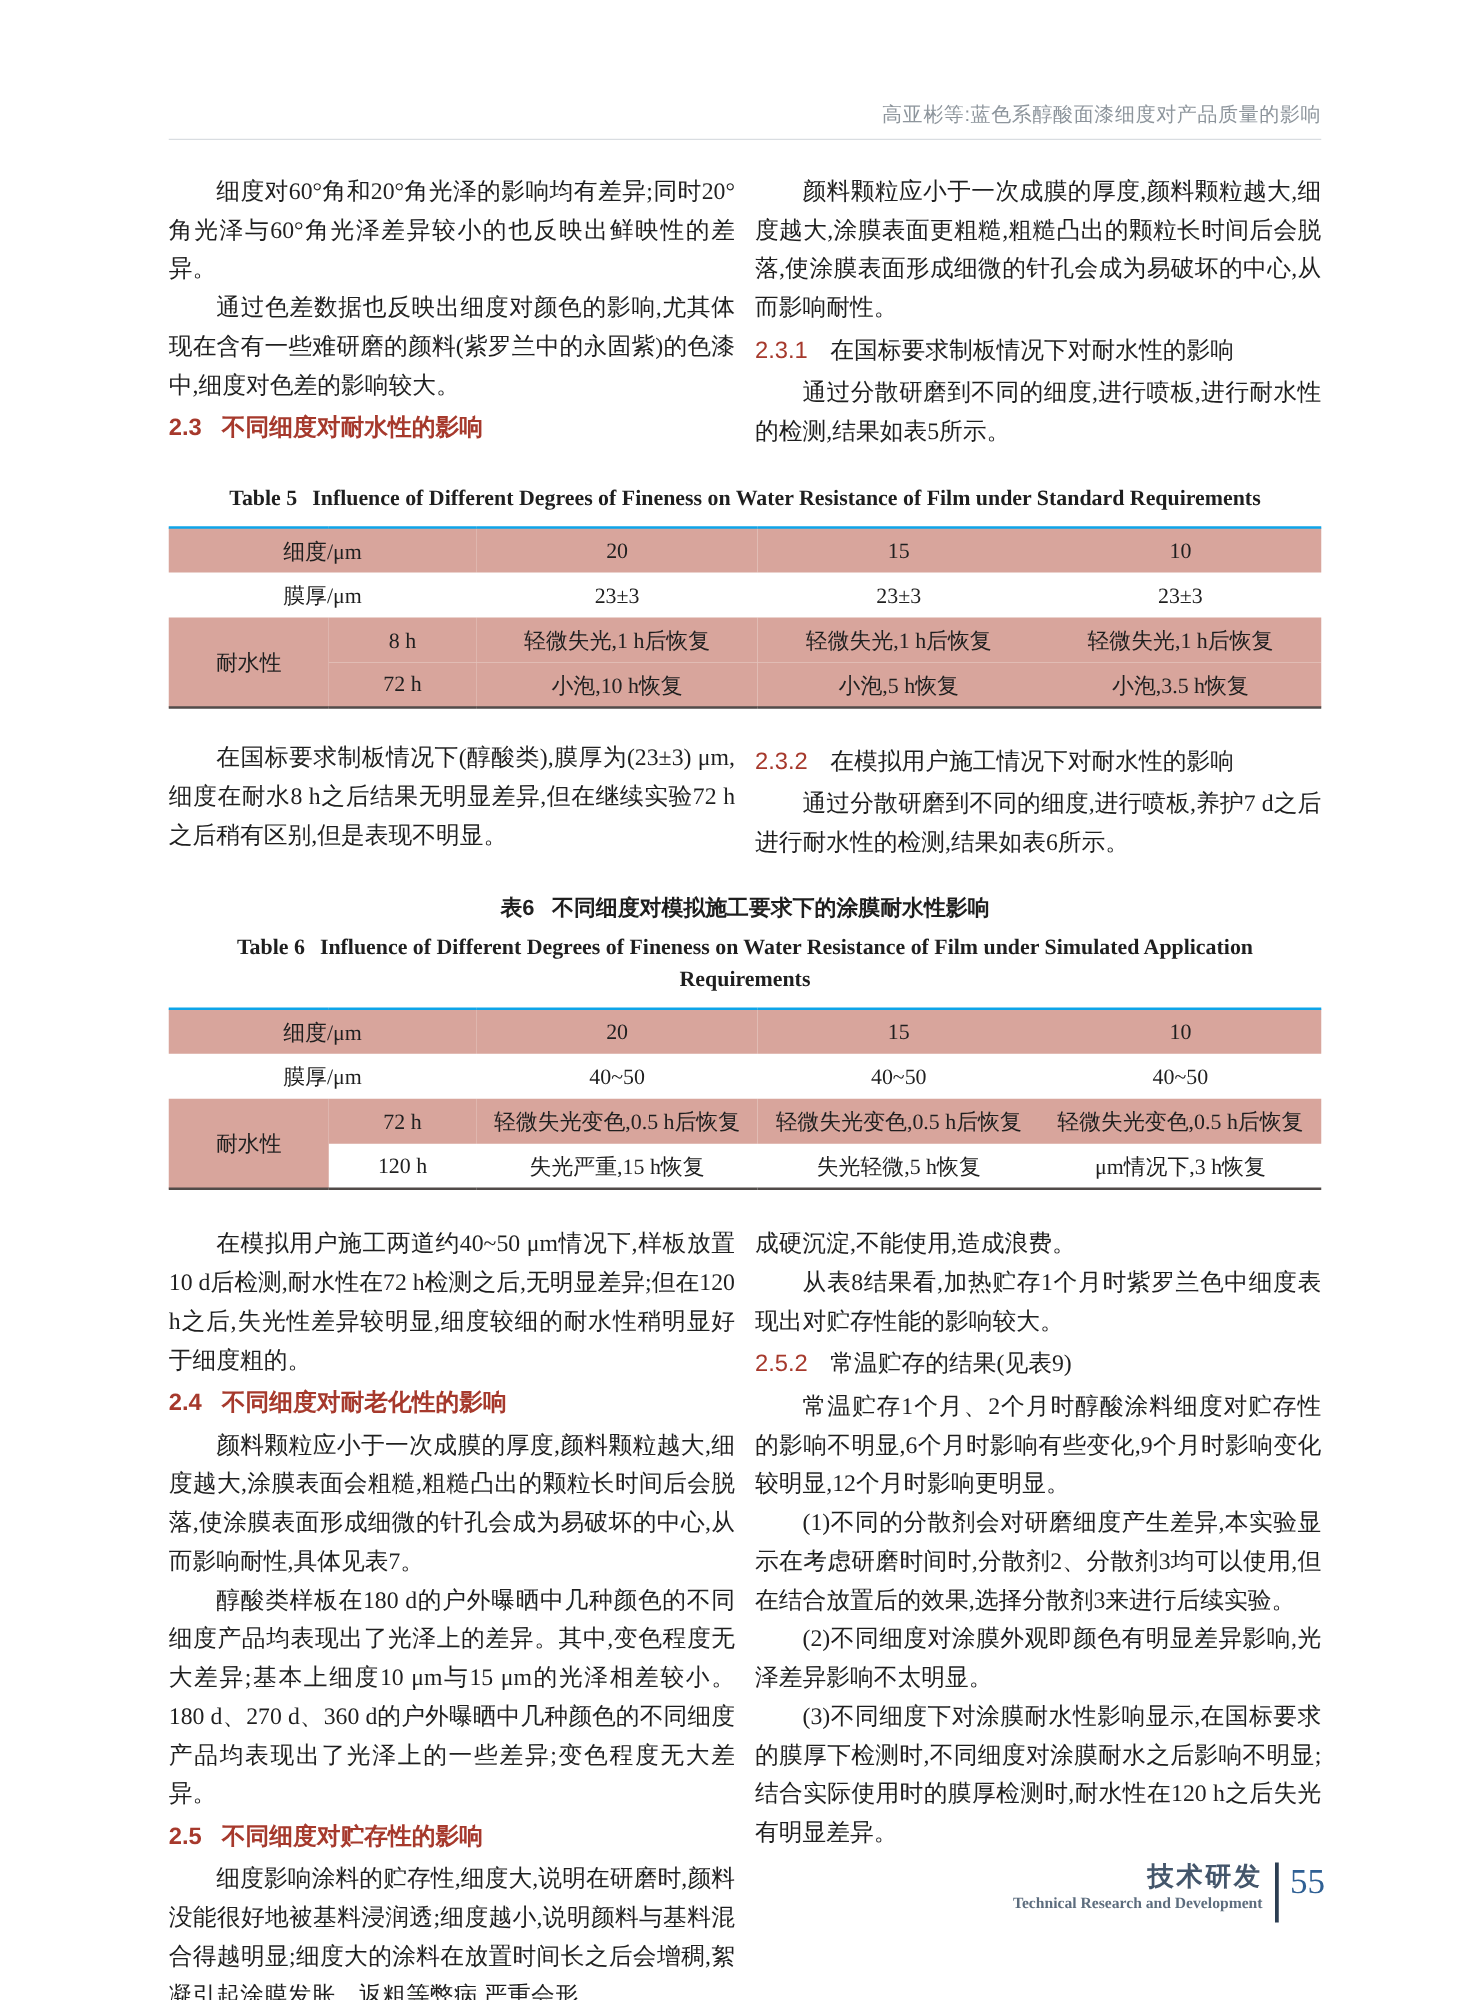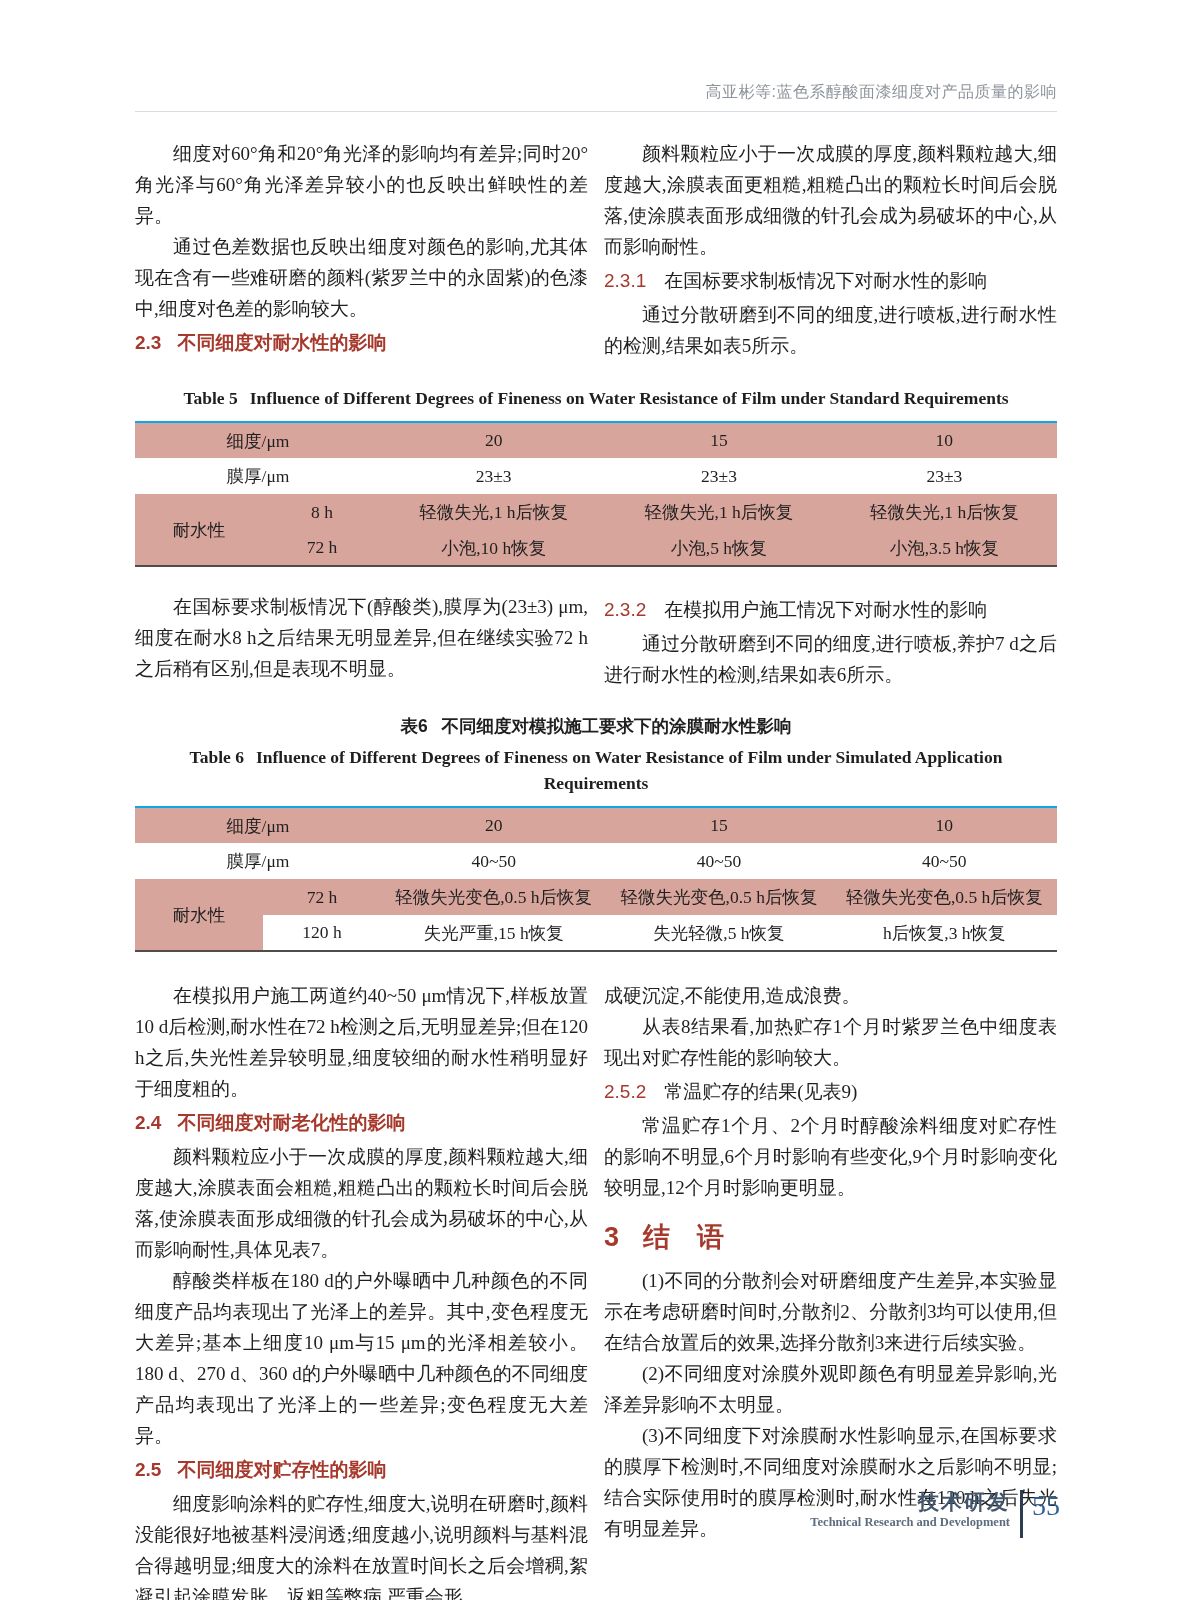--- a/index.html
+++ b/index.html
@@ -161,40 +161,39 @@
         <td class="pink" rowspan="2">耐水性</td>
         <td class="pink">72 h</td>
         <td class="pink">轻微失光变色,0.5 h后恢复</td>
         <td class="pink">轻微失光变色,0.5 h后恢复</td>
         <td class="pink">轻微失光变色,0.5 h后恢复</td>
       </tr>
       <tr>
         <td>120 h</td>
         <td>失光严重,15 h恢复</td>
         <td>失光轻微,5 h恢复</td>
-        <td>h后恢复,3 h恢复</td>
+        <td>μm情况下,3 h恢复</td>
       </tr>
     </tbody>
       </table>
 
     <section class="two-col bottom">
       <div class="col">
         <p class="indent">在模拟用户施工两道约40~50 μm情况下,样板放置10 d后检测,耐水性在72 h检测之后,无明显差异;但在120 h之后,失光性差异较明显,细度较细的耐水性稍明显好于细度粗的。</p>
         <h3 class="sec"><span class="num">2.4</span><span>不同细度对耐老化性的影响</span></h3>
         <p class="indent">颜料颗粒应小于一次成膜的厚度,颜料颗粒越大,细度越大,涂膜表面会粗糙,粗糙凸出的颗粒长时间后会脱落,使涂膜表面形成细微的针孔会成为易破坏的中心,从而影响耐性,具体见表7。</p>
         <p class="indent">醇酸类样板在180 d的户外曝晒中几种颜色的不同细度产品均表现出了光泽上的差异。其中,变色程度无大差异;基本上细度10 μm与15 μm的光泽相差较小。180 d、270 d、360 d的户外曝晒中几种颜色的不同细度产品均表现出了光泽上的一些差异;变色程度无大差异。</p>
         <h3 class="sec"><span class="num">2.5</span><span>不同细度对贮存性的影响</span></h3>
         <p class="indent">细度影响涂料的贮存性,细度大,说明在研磨时,颜料没能很好地被基料浸润透;细度越小,说明颜料与基料混合得越明显;细度大的涂料在放置时间长之后会增稠,絮凝引起涂膜发胀、返粗等弊病,严重会形</p>
       </div>
       <div class="col">
         <p>成硬沉淀,不能使用,造成浪费。</p>
         <p class="indent">从表8结果看,加热贮存1个月时紫罗兰色中细度表现出对贮存性能的影响较大。</p>
         <h4 class="subsec"><span class="num">2.5.2</span><span>常温贮存的结果(见表9)</span></h4>
         <p class="indent">常温贮存1个月、2个月时醇酸涂料细度对贮存性的影响不明显,6个月时影响有些变化,9个月时影响变化较明显,12个月时影响更明显。</p>
-        <h2 class="chapter"><span class="num">3</span><span>结　语</span></h2>
         <p class="indent">(1)不同的分散剂会对研磨细度产生差异,本实验显示在考虑研磨时间时,分散剂2、分散剂3均可以使用,但在结合放置后的效果,选择分散剂3来进行后续实验。</p>
         <p class="indent">(2)不同细度对涂膜外观即颜色有明显差异影响,光泽差异影响不太明显。</p>
         <p class="indent">(3)不同细度下对涂膜耐水性影响显示,在国标要求的膜厚下检测时,不同细度对涂膜耐水之后影响不明显;结合实际使用时的膜厚检测时,耐水性在120 h之后失光有明显差异。</p>
       </div>
     </section>
   </div>
 
   <div class="footer">
     <div class="footer-text">
       <div class="f-cn">技术研发</div>

